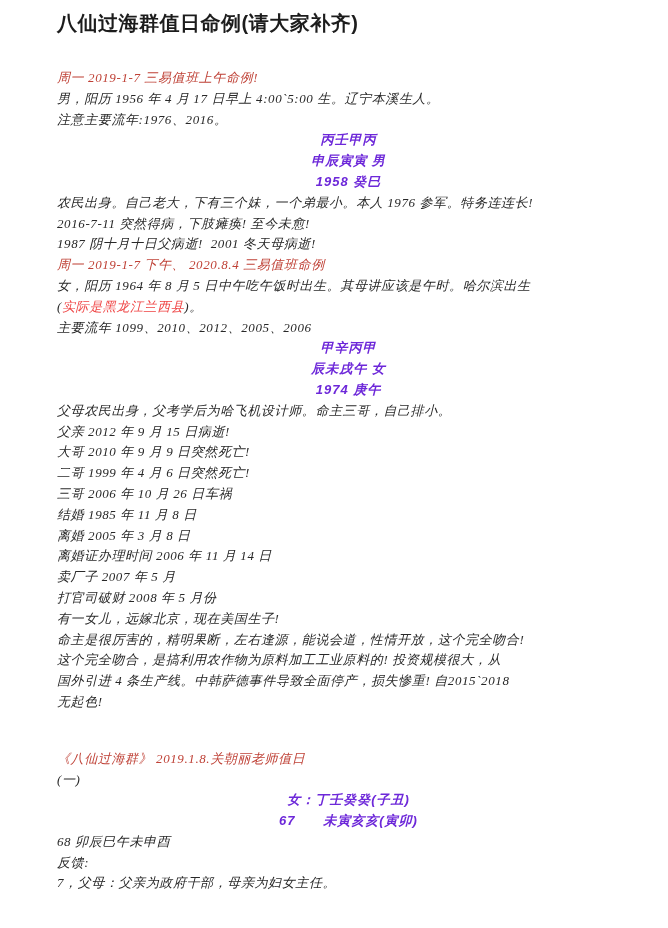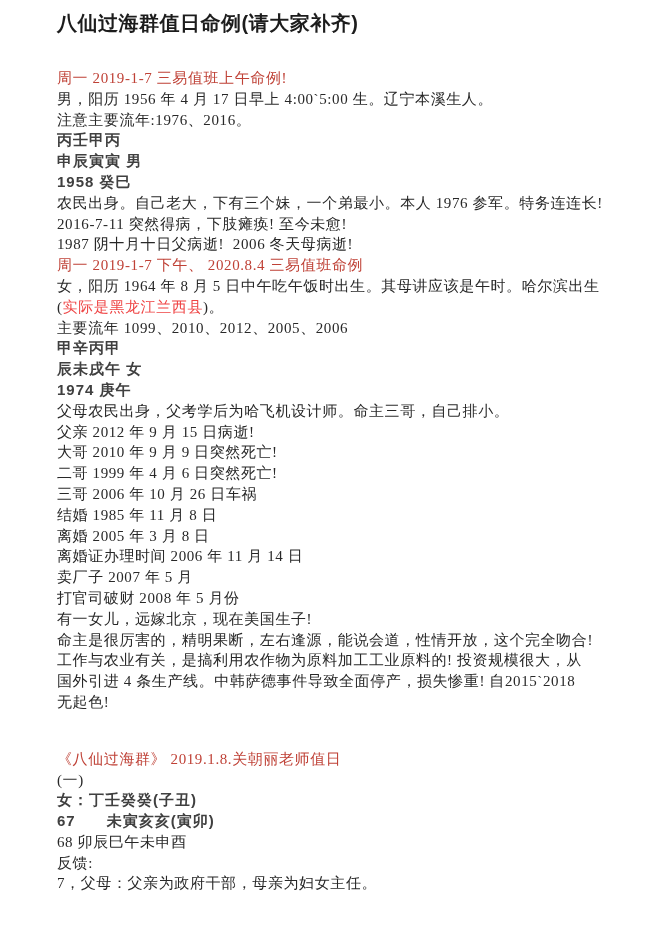--- a/index.html
+++ b/index.html
@@ -25,30 +25,32 @@
     font-weight: 700;
     line-height: 26px;
     color: #1c1c1c;
     letter-spacing: 0.5px;
     white-space: pre;
   }
   .title-gap {
     height: 32px;
   }
   .line {
-    font-size: 15px;
+    font-size: 13px;
     line-height: 20.8px;
     letter-spacing: 0.6px;
     white-space: pre;
+    font-style: italic;
   }
   .line.bold {
     font-family: "Liberation Sans", sans-serif;
     font-weight: 700;
-    color: #404040;
+    color: #6d28d9;
     letter-spacing: 1px;
+    text-align: center;
   }
   .line.red {
     color: #bf4136;
   }
   .line.mixed .seg-red {
     color: #ef4444;
   }
   .spacer-block {
     height: 36px;
   }
@@ -61,41 +63,41 @@
   <div class="title-gap"></div>
   <div id="document-body">
       <div class="line red">周一 2019-1-7 三易值班上午命例!</div>
       <div class="line normal">男，阳历 1956 年 4 月 17 日早上 4:00`5:00 生。辽宁本溪生人。</div>
       <div class="line normal">注意主要流年:1976、2016。</div>
       <div class="line bold">丙壬甲丙</div>
       <div class="line bold">申辰寅寅 男</div>
       <div class="line bold">1958 癸巳</div>
       <div class="line normal">农民出身。自己老大，下有三个妹，一个弟最小。本人 1976 参军。特务连连长!</div>
       <div class="line normal">2016-7-11 突然得病，下肢瘫痪! 至今未愈!</div>
-      <div class="line normal">1987 阴十月十日父病逝!  2006 冬天母病逝!</div>
+      <div class="line normal">1987 阴十月十日父病逝!  2001 冬天母病逝!</div>
       <div class="line red">周一 2019-1-7 下午、 2020.8.4 三易值班命例</div>
       <div class="line normal">女，阳历 1964 年 8 月 5 日中午吃午饭时出生。其母讲应该是午时。哈尔滨出生</div>
       <div class="line mixed"><span class="seg-normal">(</span><span class="seg-red">实际是黑龙江兰西县</span><span class="seg-normal">)。</span></div>
       <div class="line normal">主要流年 1099、2010、2012、2005、2006</div>
       <div class="line bold">甲辛丙甲</div>
       <div class="line bold">辰未戌午 女</div>
       <div class="line bold">1974 庚午</div>
       <div class="line normal">父母农民出身，父考学后为哈飞机设计师。命主三哥，自己排小。</div>
       <div class="line normal">父亲 2012 年 9 月 15 日病逝!</div>
       <div class="line normal">大哥 2010 年 9 月 9 日突然死亡!</div>
       <div class="line normal">二哥 1999 年 4 月 6 日突然死亡!</div>
       <div class="line normal">三哥 2006 年 10 月 26 日车祸</div>
       <div class="line normal">结婚 1985 年 11 月 8 日</div>
       <div class="line normal">离婚 2005 年 3 月 8 日</div>
       <div class="line normal">离婚证办理时间 2006 年 11 月 14 日</div>
       <div class="line normal">卖厂子 2007 年 5 月</div>
       <div class="line normal">打官司破财 2008 年 5 月份</div>
       <div class="line normal">有一女儿，远嫁北京，现在美国生子!</div>
       <div class="line normal">命主是很厉害的，精明果断，左右逢源，能说会道，性情开放，这个完全吻合!</div>
-      <div class="line normal">工作与农业有关，是搞利用农作物为原料加工工业原料的! 投资规模很大，从</div>
+      <div class="line normal">这个完全吻合，是搞利用农作物为原料加工工业原料的! 投资规模很大，从</div>
       <div class="line normal">国外引进 4 条生产线。中韩萨德事件导致全面停产，损失惨重! 自2015`2018</div>
       <div class="line normal">无起色!</div>
       <div class="spacer-block"></div>
       <div class="line red">《八仙过海群》 2019.1.8.关朝丽老师值日</div>
       <div class="line normal">(一)</div>
       <div class="line bold">女：丁壬癸癸(子丑)</div>
       <div class="line bold">67      未寅亥亥(寅卯)</div>
       <div class="line normal">68 卯辰巳午未申酉</div>
       <div class="line normal">反馈:</div>
       <div class="line normal">7，父母：父亲为政府干部，母亲为妇女主任。</div>

